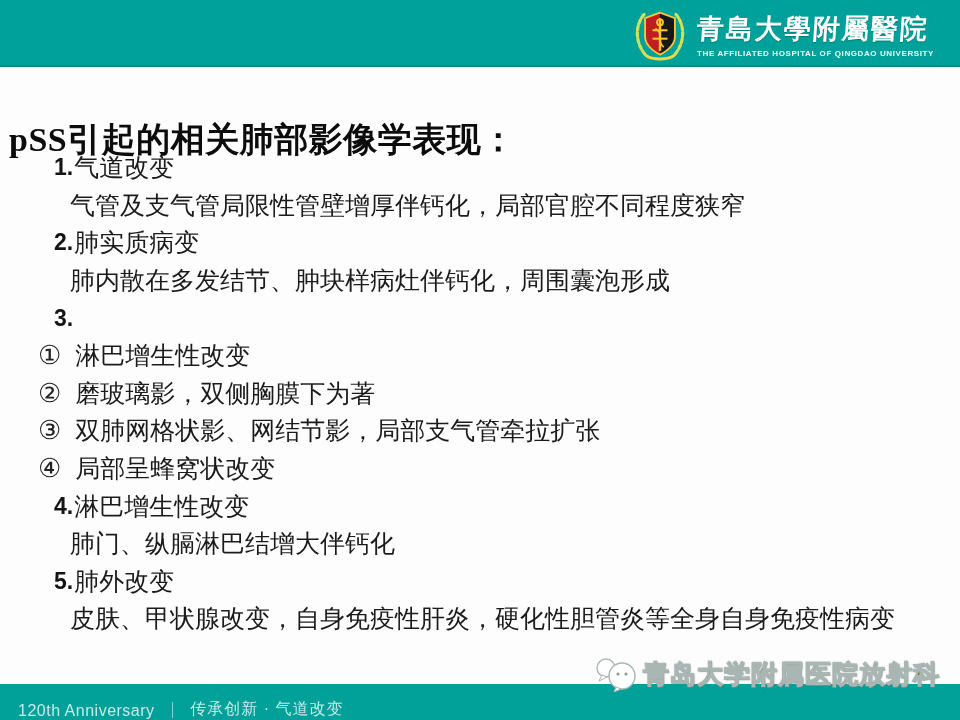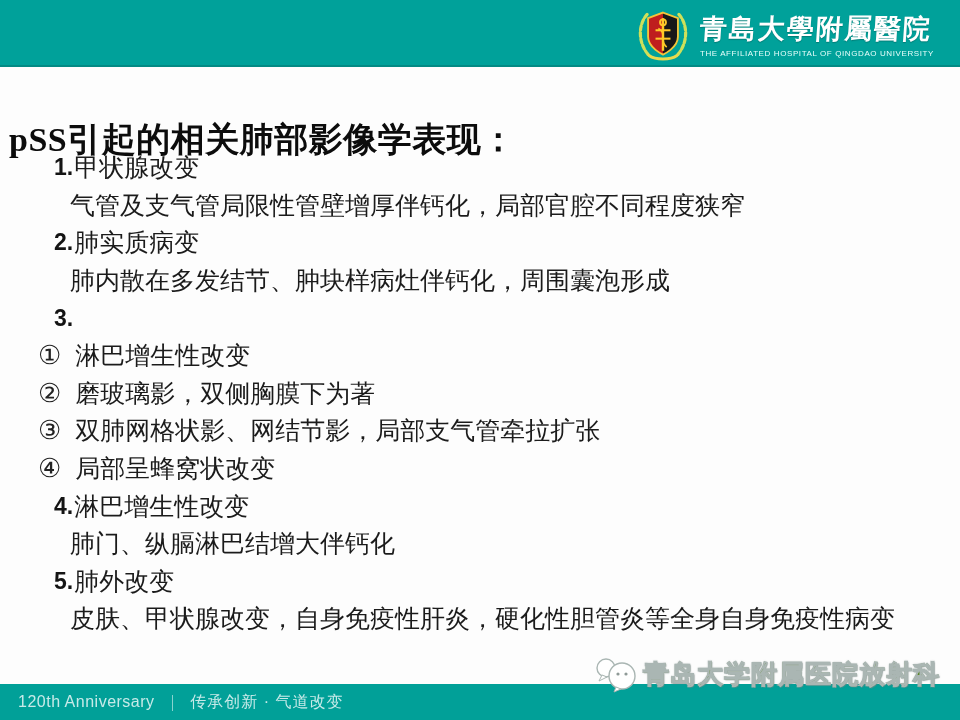--- a/index.html
+++ b/index.html
@@ -20,21 +20,21 @@
   .logo-emblem { width:56px; height:56px; flex:0 0 auto; }
   .logo-textcol { display:flex; flex-direction:column; align-items:flex-start; }
   .logo-zh {
     color:#ffffff; font-size:27px; font-weight:bold;
     font-family:"Liberation Serif","DejaVu Serif",serif;
     letter-spacing:2px; transform:skewX(-4deg); white-space:nowrap;
     text-shadow:0 1px 1px rgba(0,60,55,0.35);
   }
   .logo-en {
     color:#e8fffc; font-size:8px; letter-spacing:0.6px; margin-top:2px;
-    white-space:nowrap; font-weight:normal;
+    white-space:nowrap; font-weight:bold;
   }
 
   
   .slide-title {
     position:absolute; top:97px; left:9px;
     font-size:34px; font-weight:bold; color:#0c0c0c;
     font-family:"Liberation Serif","DejaVu Serif",serif;
     letter-spacing:0.5px; white-space:nowrap;margin-top:20px;
   }
 
@@ -50,21 +50,21 @@
     font-family:"Liberation Sans",sans-serif; font-weight:bold;
     font-size:23px; color:#141414; padding-right:1px;
   }
   .line.detail { padding-left:70px; }
   .line.circled { padding-left:38px; }
   .line.circled .marker { font-size:26px; padding-right:14px; color:#222; }
 
   
   .footer-band {
     position:absolute; left:0; bottom:0; width:960px; height:36px;
-    background:#01a098; display:flex; align-items:center;
+    background:#01a098; display:flex; align-items:flex-end;
     padding-left:18px; white-space:nowrap;
   }
   .footer-text { color:rgba(255,255,255,0.78); font-size:16px; letter-spacing:0.5px; }
   .footer-sep  { color:rgba(255,255,255,0.55); font-size:16px; margin:0 10px; }
   .footer-motto{ color:rgba(255,255,255,0.78); font-size:16px; letter-spacing:1px; }
 
   
   .watermark {
     position:absolute; right:20px; bottom:26px; z-index:6;
     display:flex; align-items:center; gap:3px;
@@ -105,21 +105,21 @@
         <div class="logo-en">THE AFFILIATED HOSPITAL OF QINGDAO UNIVERSITY</div>
       </div>
     </div>
   </div>
 
   <div class="slide-title">pSS引起的相关肺部影像学表现：</div>
 
   <div class="content">
       <div class="line item">
         <span class="marker">1.</span>
-        <span>甲状腺改变</span>
+        <span>气道改变</span>
       </div>
       <div class="line detail">
         <span>气管及支气管局限性管壁增厚伴钙化，局部官腔不同程度狭窄</span>
       </div>
       <div class="line item">
         <span class="marker">2.</span>
         <span>肺实质病变</span>
       </div>
       <div class="line detail">
         <span>肺内散在多发结节、肿块样病灶伴钙化，周围囊泡形成</span>

